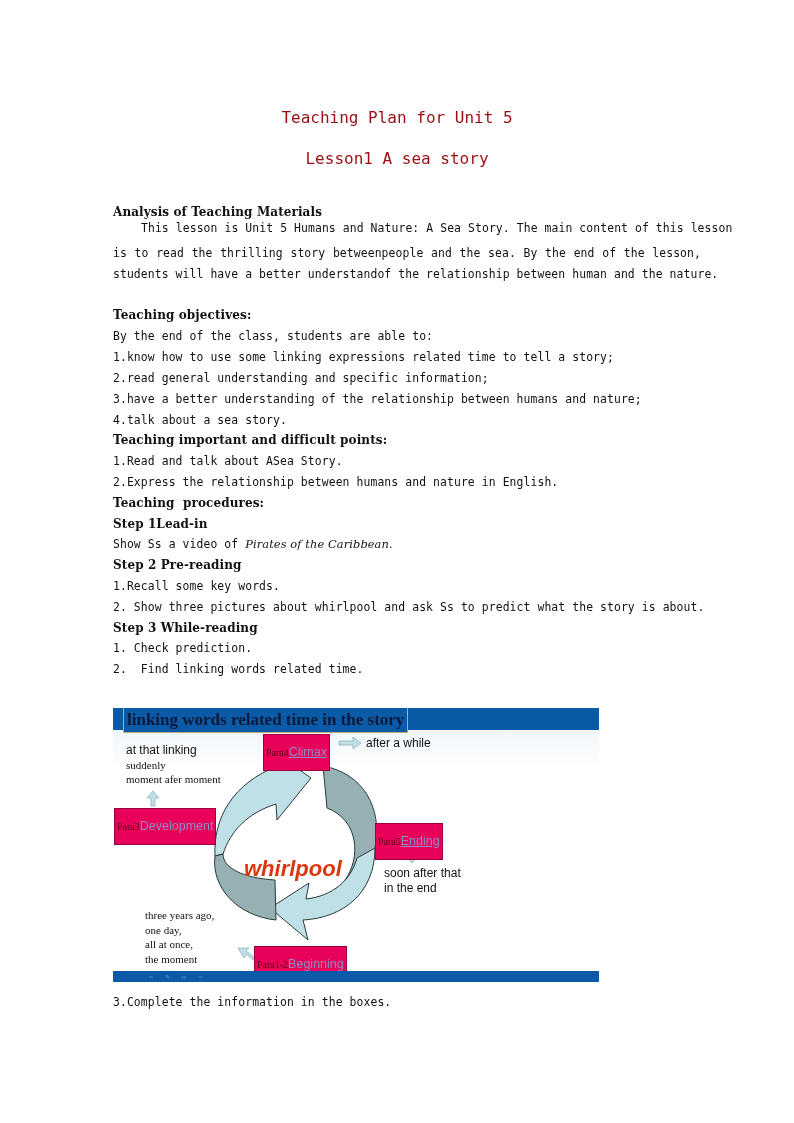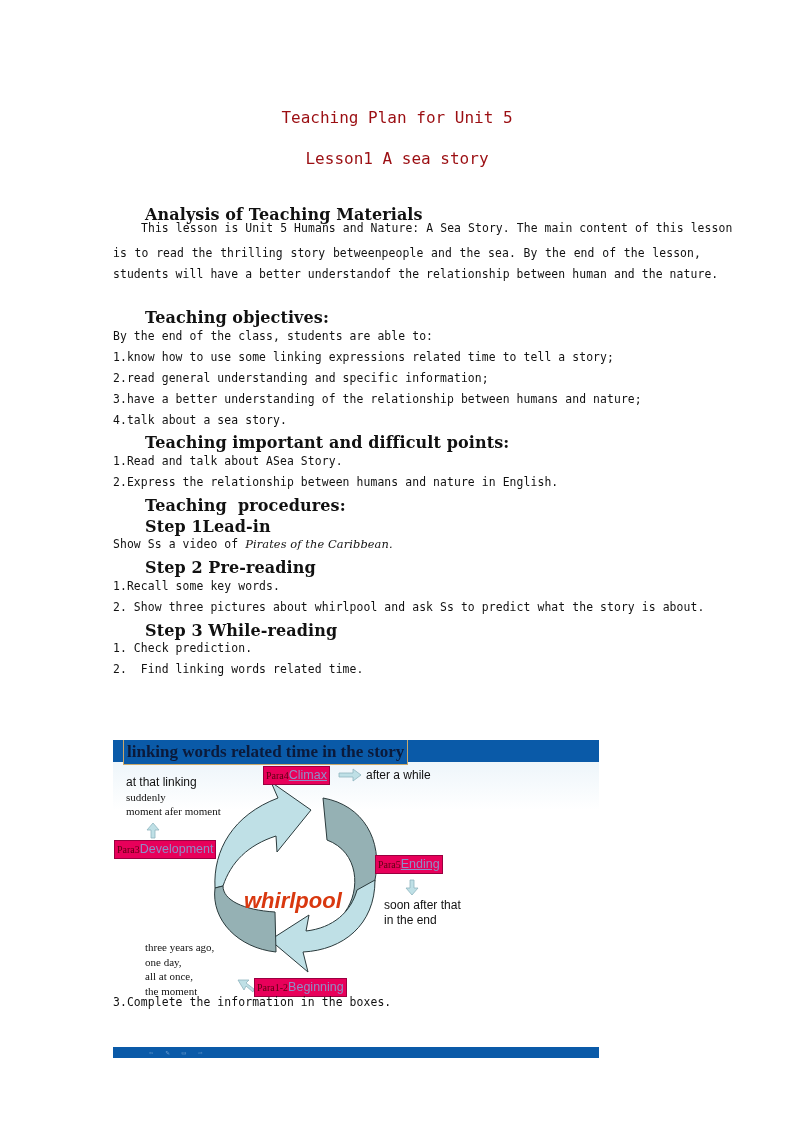--- a/index.html
+++ b/index.html
@@ -3,36 +3,36 @@
 <meta charset="utf-8">
 <style>
   html, body { margin: 0; padding: 0; background: #ffffff; }
   body { width: 794px; height: 1123px; position: relative; overflow: hidden;
          font-family: "DejaVu Sans Mono", "Liberation Mono", monospace; color: #111; }
   .title { position: absolute; left: 0; width: 794px; text-align: center;
            color: #9b0e12; font-family: "DejaVu Sans Mono", monospace; font-size: 16px; }
   .t1 { top: 108px; }
   .t2 { top: 149px; }
   .line { position: absolute; left: 113px; font-size: 11.4px; white-space: pre; letter-spacing: 0.1px; }
-  .bold { font-weight: bold; font-family: "DejaVu Serif", "Liberation Serif", serif; font-size: 16px; margin-left: 32px; }
+  .bold { font-weight: bold; font-family: "DejaVu Serif", "Liberation Serif", serif; font-size: 12px; }
   .justify { width: 588px; text-align: justify; text-align-last: justify; white-space: normal; }
   .ital { font-style: italic; font-family: "DejaVu Serif", serif; }
 
   
-  .slide { position: absolute; left: 113px; top: 740px; width: 486px; height: 318px;
+  .slide { position: absolute; left: 113px; top: 708px; width: 486px; height: 274px;
            background: linear-gradient(#e6f1f8 0%, #ffffff 22%, #ffffff 100%); overflow: hidden; }
   .slide-topbar { position: absolute; left: 0; top: 0; width: 486px; height: 22px; background: #0a5aa8; }
   .slide-title { position: absolute; left: 10px; top: 0; height: 24px; padding: 0 3px;
            border: 1px solid #c9a86a; border-top: none; background: #0a5aa8;
            font-family: "Liberation Serif", serif; font-weight: bold; font-size: 17px; line-height: 24px;
            color: #0b1a3a; }
   .slide-bottombar { position: absolute; left: 0; bottom: 0; width: 486px; height: 11px; background: #0a5aa8; }
   .navicons { position: absolute; left: 36px; bottom: 1px; font-size: 7px; color: #6f9fd0; letter-spacing: 4px; }
   .tag { position: absolute; height: 17px; background: #e8005a; border: 1px solid #9a0040;
-         font-family: "Liberation Serif", serif; font-size: 10px; line-height: 17px; padding: 0 2px; white-space: nowrap; }
+         font-family: "Liberation Serif", serif; font-size: 10px; line-height: 17px; padding: 9px 2px; white-space: nowrap; }
   .tag .pre { color: #5a0010; }
   .tag .stage { font-family: "Liberation Sans", sans-serif; font-size: 12.5px; color: #8e8ec8; }
   .tag .stage.u { text-decoration: underline; }
   .words { position: absolute; font-size: 11px; line-height: 14.5px; white-space: nowrap; }
   .sans { font-family: "Liberation Sans", sans-serif; font-size: 12px; color: #111; }
   .serif { font-family: "Liberation Serif", serif; color: #111; }
   .center-word { position: absolute; left: 131px; top: 120px; font-family: "Liberation Sans", sans-serif;
                  font-weight: bold; font-style: italic; font-size: 22px; color: #d9380f; margin-top: 28px; }
   svg.shapes { position: absolute; left: 0; top: 0; }
 </style>

